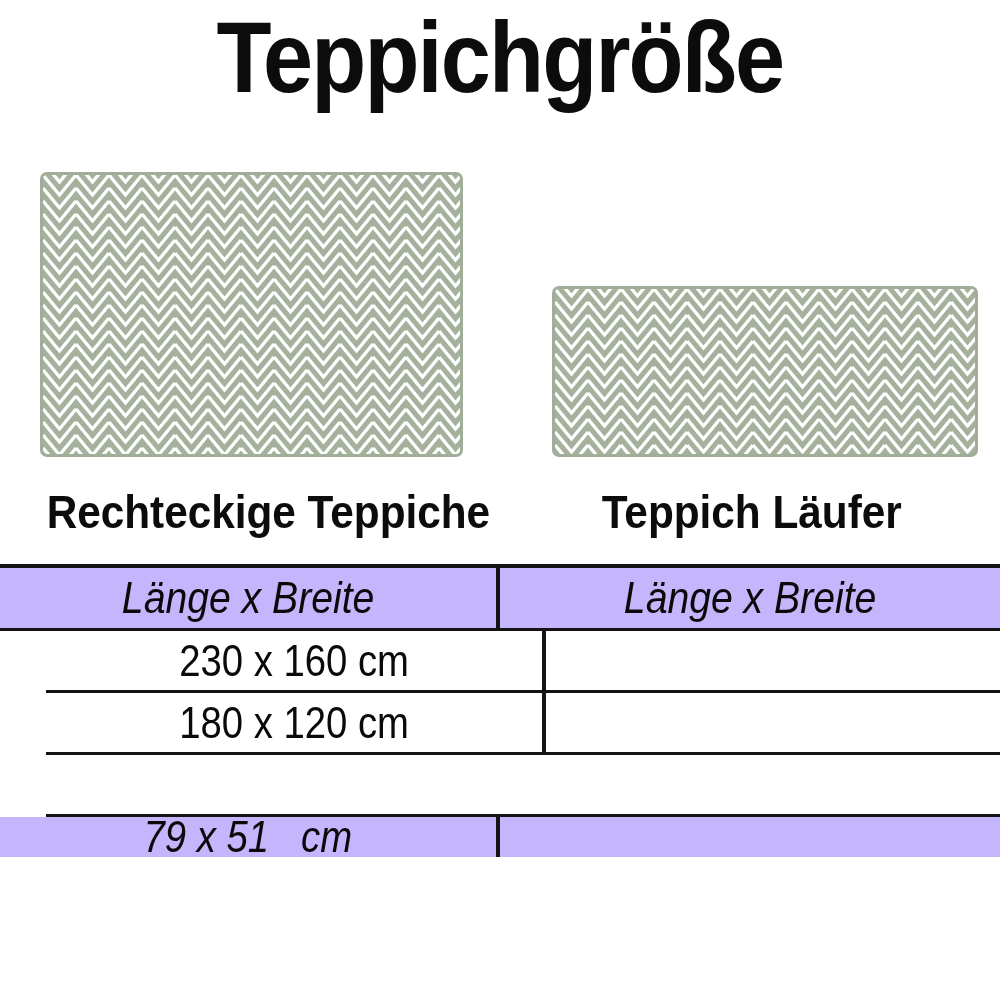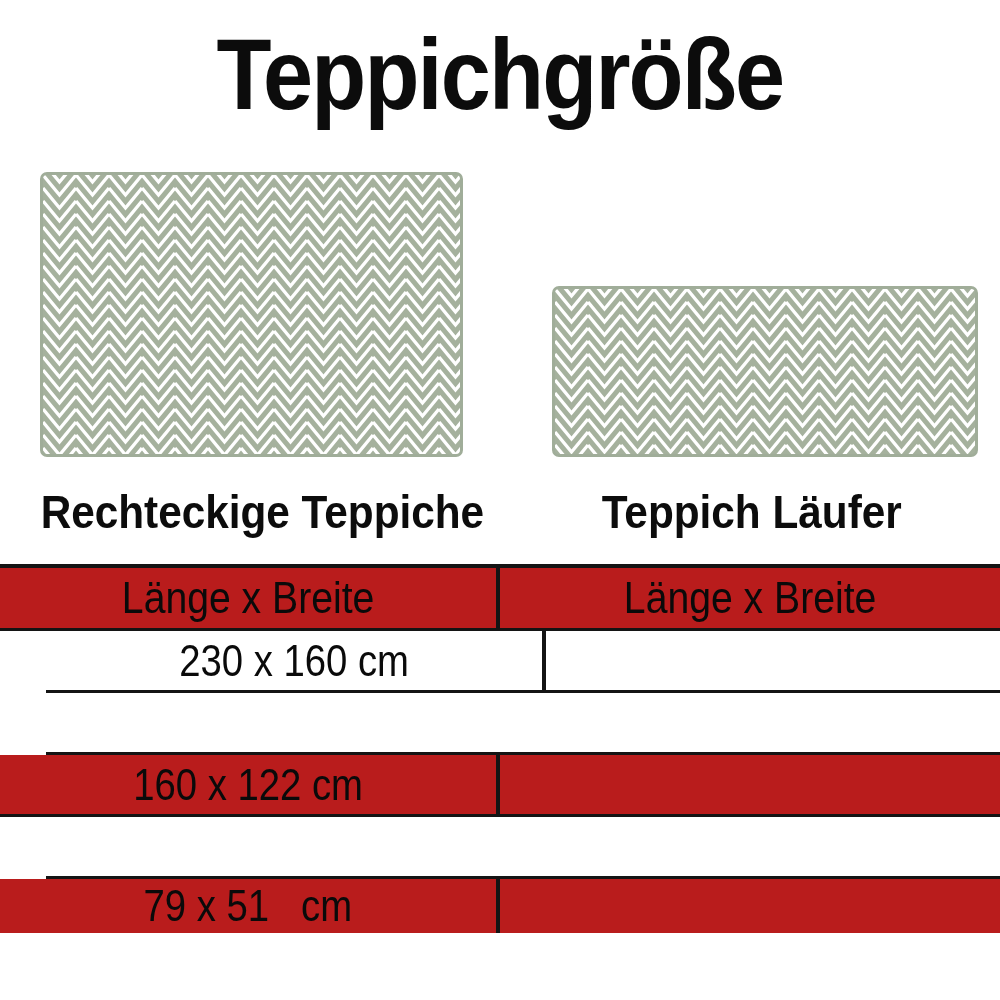--- a/index.html
+++ b/index.html
@@ -1,20 +1,20 @@
 <!DOCTYPE html>
 <html><head>
 <meta charset="utf-8">
 <style>
   * { margin: 0; padding: 0; box-sizing: border-box; }
   html, body { width: 1000px; height: 1000px; background: #ffffff; overflow: hidden; }
   body { font-family: "Liberation Sans", sans-serif; color: #111111; position: relative; }
 
   .page-title {
-    position: absolute; left: 0; top: 19px; width: 1000px; height: 110px;
+    position: absolute; left: 0; top: 2px; width: 1000px; height: 110px;
     display: flex; align-items: center; justify-content: center;
   }
   .page-title span {
     font-size: 100px; font-weight: bold; letter-spacing: -2px;
     transform: scaleX(0.90); white-space: pre; color: #0c0c0c;
   }
 
   .carpet {
     position: absolute; border: 3px solid #a0ad99; border-radius: 7px;
     overflow: hidden; background: #a5b19d;
@@ -24,32 +24,32 @@
   .carpet svg { display: block; width: 100%; height: 100%; }
 
   .carpet-label {
     position: absolute; top: 483px; height: 56px;
     display: flex; align-items: center; justify-content: center;
   }
   .carpet-label span {
     font-size: 47px; font-weight: bold; transform: scaleX(0.90);
     white-space: pre; color: #0c0c0c;
   }
-  .label-rect { left: 11px; width: 503px; justify-content: center; }
+  .label-rect { left: 17px; width: 503px; justify-content: center; }
   .label-runner { left: 503px; width: 497px; }
 
   .size-table {
     position: absolute; left: 0; top: 564px; width: 1000px;
     border-top: 4px solid #141414;
   }
   .trow { display: flex; width: 100%; border-bottom: 3px solid #141414; }
   .trow.header { height: 63px; }
   .trow.data { height: 62px; }
-  .trow.last { height: 54px; border-bottom: none; justify-content: center; }
-  .trow.gray { background: #b91c1c; }
+  .trow.last { height: 40px; border-bottom: none; justify-content: center; }
+  .trow.gray { background: #c4b5fd; font-style: italic; }
   .trow.white { background: #ffffff; margin-left: 46px; }
   .tcell {
     width: 50%; display: flex; align-items: center; justify-content: center;
   }
   .tcell.left { border-right: 4px solid #141414; }
   .tcell span {
     font-size: 44px; white-space: pre; transform: scaleX(0.87); color: #0a0a0a;
   }
   .trow.header .tcell span { font-size: 45px; }
 </style>
@@ -106,33 +106,28 @@
   </div>
 
   <div class="trow data white">
     <div class="tcell left">
         <span>230 x 160 cm</span>
       </div>
   </div>
 
 
   <div class="trow data white">
+    <div class="tcell left">
+        <span>180 x 120 cm</span>
+      </div>
     <div class="tcell">
         <span></span>
       </div>
   </div>
 
-  <div class="trow data gray">
-    <div class="tcell left">
-        <span>160 x 122 cm</span>
-      </div>
-    <div class="tcell">
-        <span></span>
-      </div>
-  </div>
 
   <div class="trow data white">
     <div class="tcell">
         <span></span>
       </div>
   </div>
 
   <div class="trow data gray last">
     <div class="tcell left">
         <span>79 x 51   cm</span>

